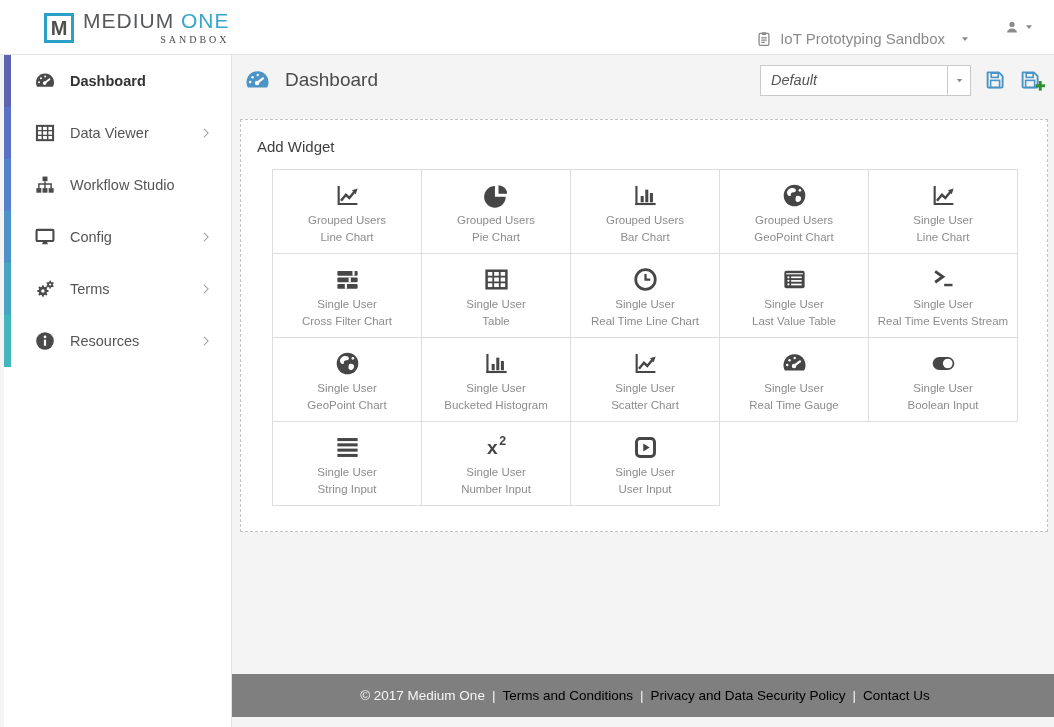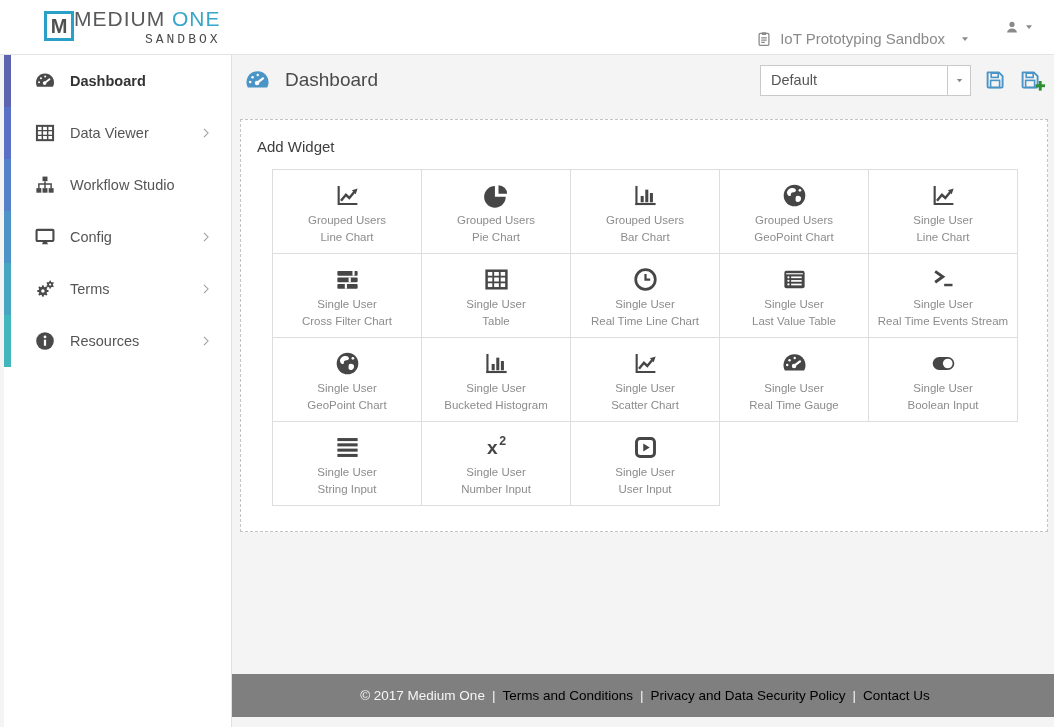--- a/index.html
+++ b/index.html
@@ -7,24 +7,24 @@
   body { font-family:"Liberation Sans", sans-serif; background:#f4f4f4; position:relative; }
 
   
   .app-header { position:absolute; top:0; left:0; width:1054px; height:55px;
     background:#fff; border-bottom:1px solid #e3e3e3; display:flex;
     align-items:center; justify-content:space-between; z-index:10; }
   .logo { display:flex; align-items:flex-start; margin-left:44px; cursor:pointer; }
   .logo-mark { width:30px; height:30px; border:3px solid #2ba0c6; color:#4f4f4f;
     font-weight:bold; font-size:20px; display:flex; align-items:center;
     justify-content:center; margin-top:4px; }
-  .logo-text { }
+  .logo-text { margin-left:9px; }
   .brand-line { font-size:21px; letter-spacing:1px; color:#58595b; white-space:nowrap; }
   .brand-line .one { color:#36a6c9; }
-  .brand-sub { font-family:Liberation Mono, monospace; font-size:13px;
+  .brand-sub { font-family:Liberation Serif, serif; font-size:10px;
     letter-spacing:3px; color:#4a4a4a; text-align:right; margin-top:1px; }
   .hdr-right { display:flex; align-items:center; margin-right:20px; color:#8a8a8a; }
   .sandbox-selector { display:flex; align-items:center; gap:7px; font-size:15px;
     color:#8a8a8a; cursor:pointer;margin-top:23px; }
   .user-menu { display:flex; align-items:center; gap:4px; margin-left:34px; cursor:pointer; }
   .icon { display:inline-flex; }
   .icon svg { width:100%; height:100%; }
   .i18 { width:18px; height:18px; }
   .i16 { width:16px; height:16px; }
   .i10 { width:10px; height:10px; }
@@ -47,21 +47,21 @@
 
   
   .main { flex:1; display:flex; flex-direction:column; background:#f4f4f4; min-width:0; }
   .main-header { height:50px; display:flex; align-items:center;
     justify-content:space-between; padding:0 12px; flex:none; }
   .mh-left { display:flex; align-items:center; }
   .mh-icon { width:27px; height:27px; color:#4a94c6; }
   .page-title { margin-left:14px; font-size:19px; color:#4a4a4a; }
   .mh-right { display:flex; align-items:center; }
   .select-box { width:211px; height:31px; background:#fff; border:1px solid #c9c9c9;
-    display:flex; align-items:stretch; cursor:pointer; }
+    display:flex; align-items:stretch; cursor:pointer;font-style:italic; }
   .select-value { flex:1; font-size:14.5px; color:#555; line-height:29px; padding-left:10px; }
   .select-arrow { width:23px; border-left:1px solid #c9c9c9; display:flex;
     align-items:center; justify-content:center; color:#888; }
   .save-btn { width:24px; height:24px; color:#4a94c6; margin-left:12px; cursor:pointer; }
   .save-btn.plus { width:27px; }
 
   
   .content { flex:1; padding:14px 10px 0 8px; overflow:hidden; }
   .panel { background:#fff; border:1px dashed #c3c3c3; height:413px;
     padding:18px 0 0 16px; }

